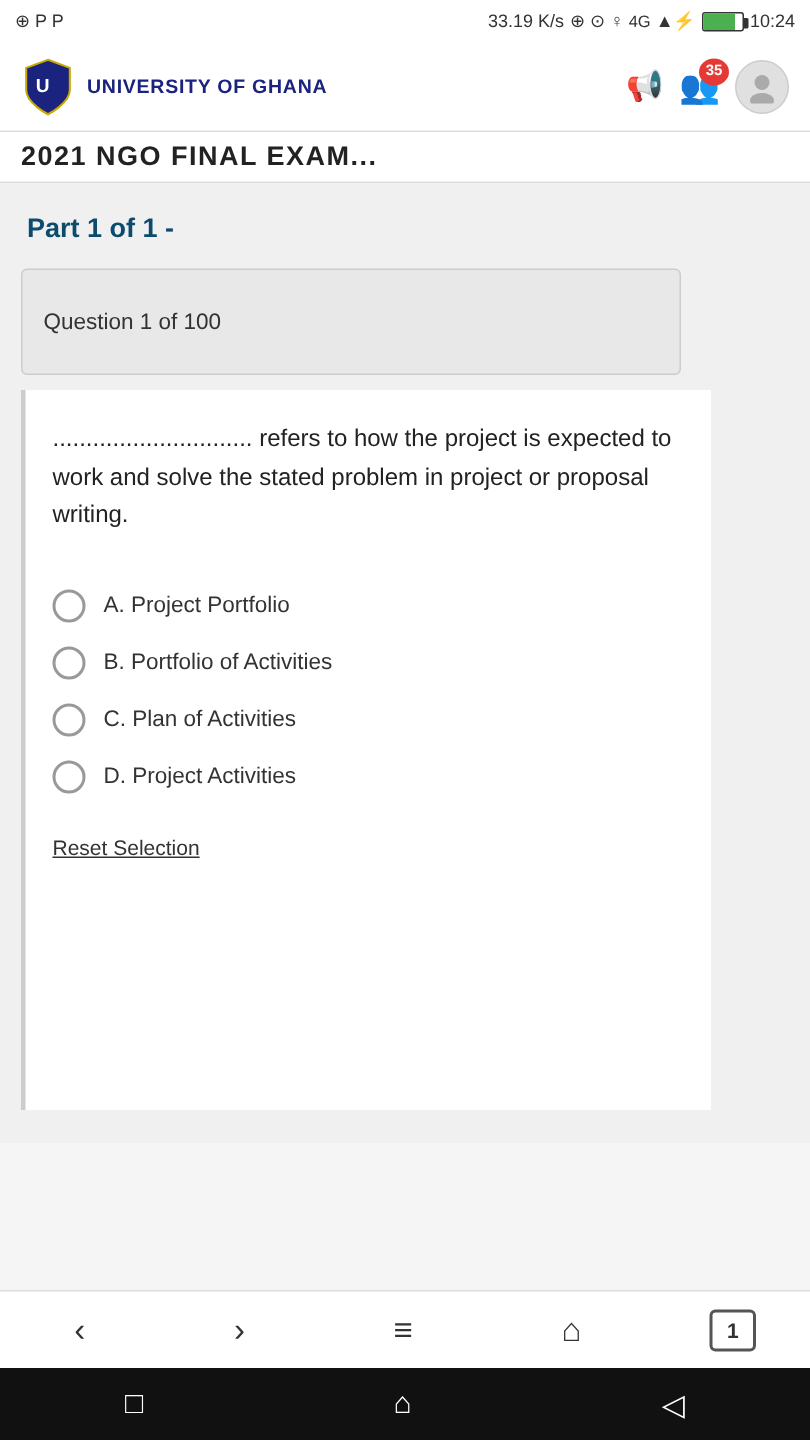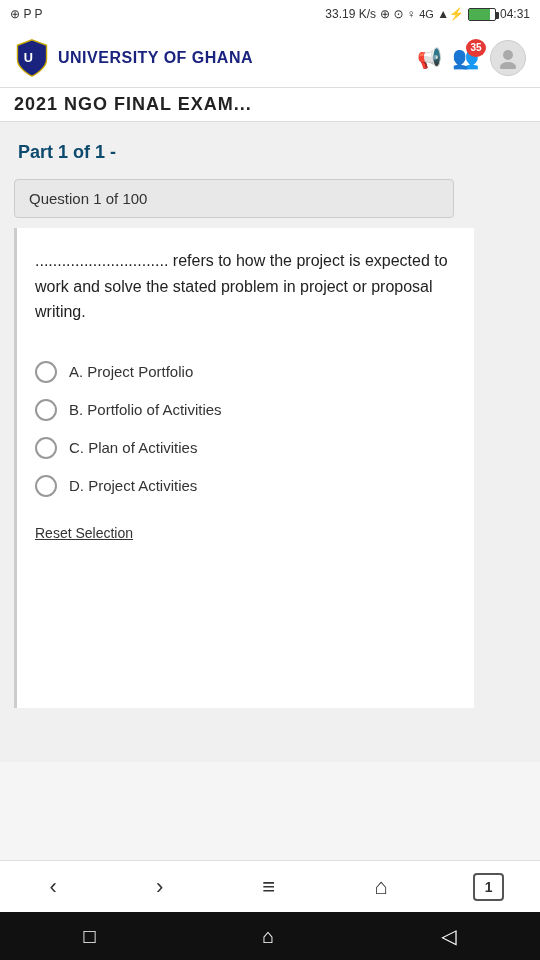--- a/index.html
+++ b/index.html
@@ -47,21 +47,21 @@
     .header-logo {
       display: flex;
       align-items: center;
       gap: 8px;
     }
     .logo-shield {
       width: 36px;
       height: 40px;
     }
     .university-name {
-      font-size: 16px;
+      font-size: 13px;
       font-weight: bold;
       color: #1a237e;
       letter-spacing: 0.5px;
     }
     .header-right {
       margin-left: auto;
       display: flex;
       align-items: center;
       gap: 10px;
       position: relative;
@@ -130,21 +130,21 @@
       font-size: 18px;
       font-weight: bold;
       color: #0c4a6e;
       margin: 10px 0 16px 4px;
     }
 
     .question-bar {
       background: #e8e8e8;
       border: 1px solid #ccc;
       border-radius: 4px;
-      padding: 10px 14px;
+      padding: 26px 14px;
       font-size: 15px;
       color: #333;
       margin-bottom: 10px;
       width: 440px;
     }
 
     
     .progress-panel {
       position: absolute;
       right: 0;
@@ -293,21 +293,21 @@
   </div>
   <div class="status-right">
     <span>33.19 K/s</span>
     <span>⊕ ⊙ ♀ <span style="font-size:11px">4G</span> ▲⚡</span>
     <span>
       <span style="display:inline-block;width:28px;height:13px;border:1.5px solid #333;border-radius:2px;position:relative;vertical-align:middle;">
         <span style="display:block;width:80%;height:100%;background:#4caf50;"></span>
         <span style="position:absolute;right:-4px;top:3px;width:3px;height:7px;background:#333;border-radius:0 1px 1px 0;"></span>
       </span>
     </span>
-    <span>04:31</span>
+    <span>10:24</span>
   </div>
 </div>
 
 <div class="header">
   <div class="header-logo">
 
     <svg class="logo-shield" viewBox="0 0 36 44" xmlns="http://www.w3.org/2000/svg">
       <path d="M18 2 L34 8 L34 24 C34 34 18 42 18 42 C18 42 2 34 2 24 L2 8 Z" fill="#1a237e" stroke="#c9a800" stroke-width="1.5"></path>
       <text x="9" y="26" font-size="14" fill="#fff" font-weight="bold">U</text>
     </svg>

